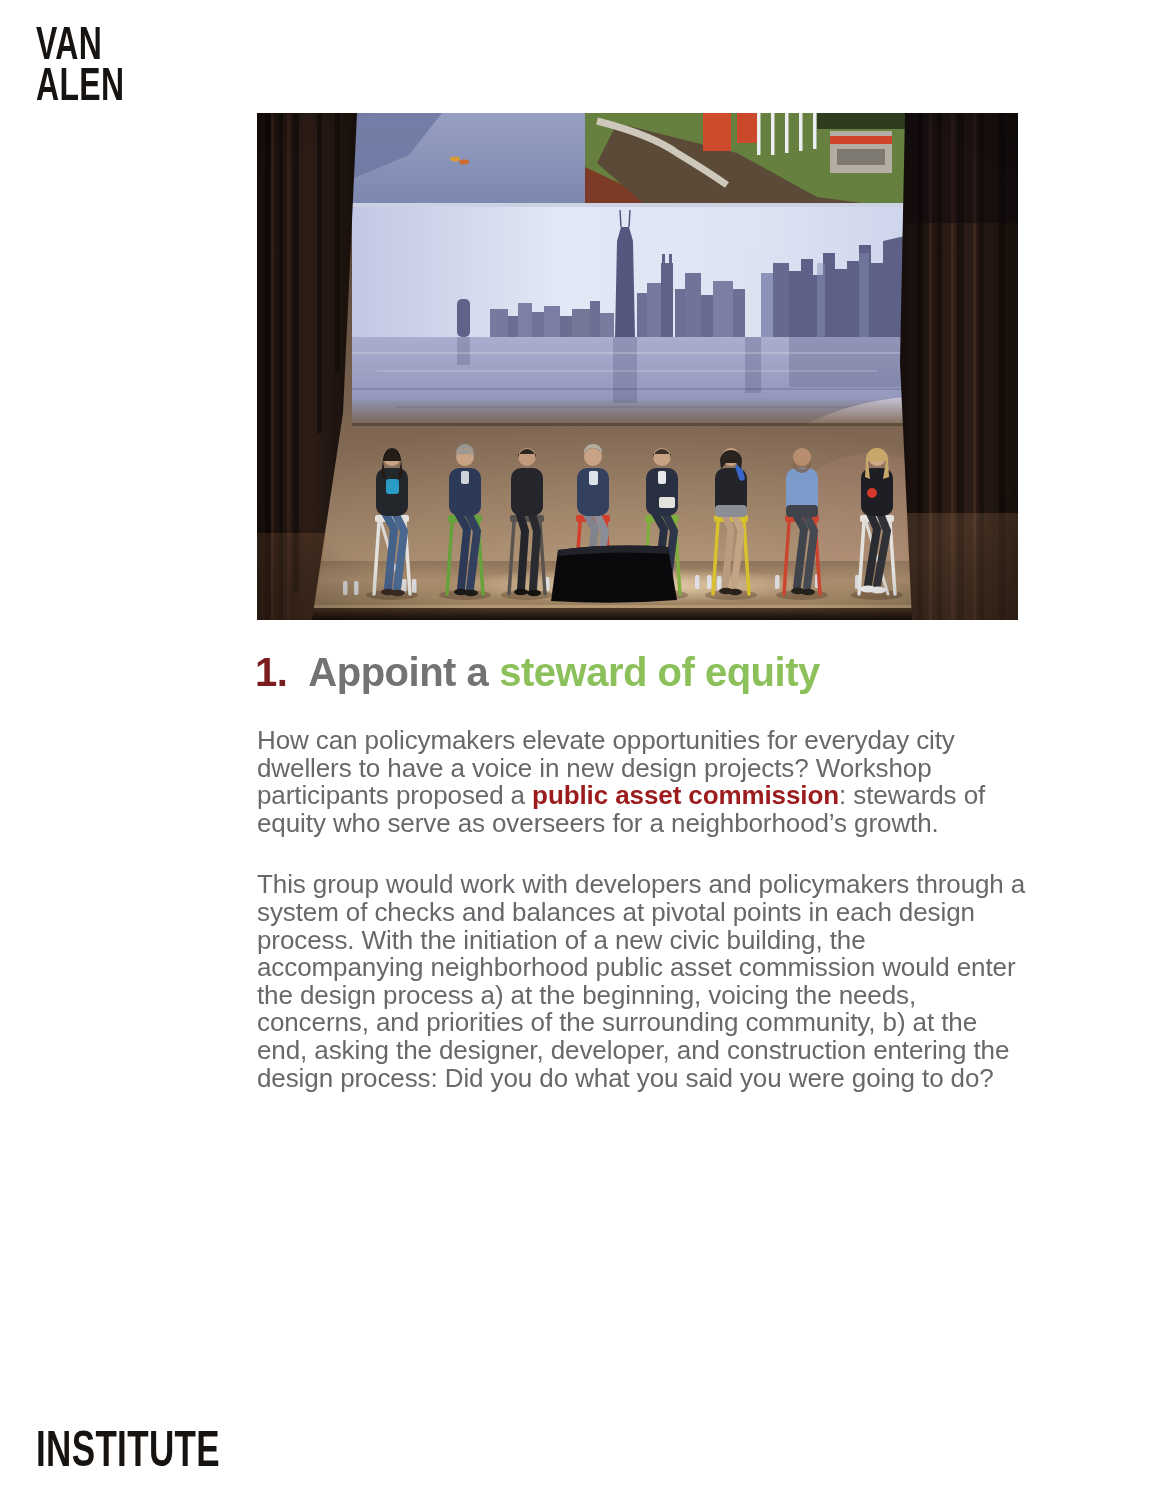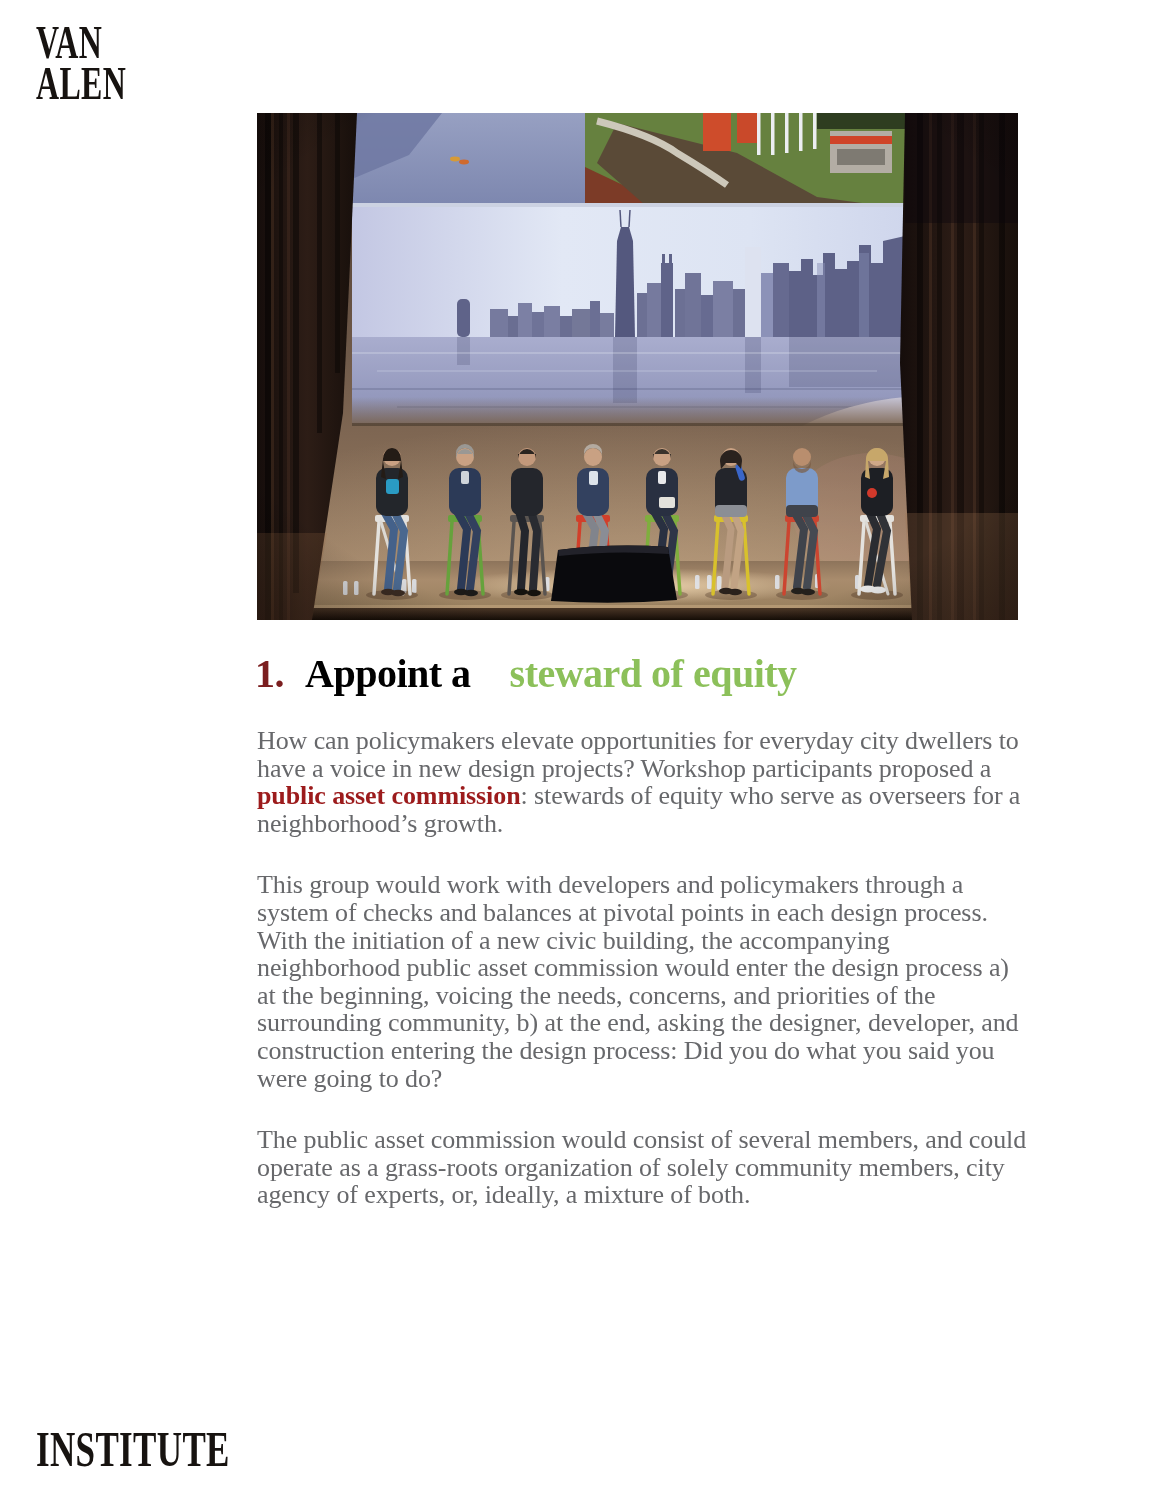--- a/index.html
+++ b/index.html
@@ -1,34 +1,34 @@
 <!DOCTYPE html>
 <html><head>
 <meta charset="utf-8">
 <style>
   html,body{margin:0;padding:0;background:#ffffff;}
   .page{
     position:relative;width:1060px;height:1501px;background:#ffffff;
-    font-family:Liberation Serif, serif;overflow:hidden;
+    font-family:Liberation Sans, sans-serif;overflow:hidden;
   }
   .logo{
     position:absolute;left:36px;top:22px;
     font-weight:bold;font-size:47px;line-height:41px;color:#171310;
     transform:scaleX(.68);transform-origin:0 0;letter-spacing:.5px;
   }
   .logo span{display:block;}
   .photo{position:absolute;left:257px;top:113px;width:761px;height:507px;margin:0;}
   .photo svg{display:block;}
   .headline{
     position:absolute;left:255px;top:650px;margin:0;
     font-size:40px;font-weight:bold;letter-spacing:-.5px;white-space:nowrap;
   }
   .headline .num{color:#7b1e1f;margin-right:21px;}
-  .headline .dark{color:#000000;margin-right:11px;}
-  .headline .green{color:#8cc05a;margin-left:28px;}
+  .headline .dark{color:#737373;margin-right:11px;}
+  .headline .green{color:#8cc05a;}
   .body-copy{
     position:absolute;left:257px;top:727px;width:776px;
     font-size:26px;line-height:27.6px;color:#67686b;letter-spacing:-.1px;
   }
   .body-copy p{margin:0 0 34px 0;}
   .em-red{color:#9c1b1c;font-weight:bold;}
   .footer-logo{
     position:absolute;left:36px;top:1420px;
     font-weight:bold;font-size:50px;color:#171310;
     transform:scaleX(.70);transform-origin:0 0;letter-spacing:.5px;
@@ -376,18 +376,17 @@
     </svg>
   </figure>
 
   <h1 class="headline">
     <span class="num">1.</span><span class="dark">Appoint a</span><span class="green">steward of equity</span>
   </h1>
 
   <div class="body-copy">
     <p><span>How can policymakers elevate opportunities for everyday city dwellers to have a voice in new design projects? Workshop participants proposed a </span><strong class="em-red">public asset commission</strong><span>: stewards of equity who serve as overseers for a neighborhood’s growth.</span></p>
     <p>This group would work with developers and policymakers through a system of checks and balances at pivotal points in each design process. With the initiation of a new civic building, the accompanying neighborhood public asset commission would enter the design process a) at the beginning, voicing the needs, concerns, and priorities of the surrounding community, b) at the end, asking the designer, developer, and construction entering the design process: Did you do what you said you were going to do?</p>
-    <p>The public asset commission would consist of several members, and could operate as a grass-roots organization of solely community members, city agency of experts, or, ideally, a mixture of both.</p>
   </div>
 
   <div class="footer-logo">INSTITUTE</div>
 
 </div>
 
 </body></html>

